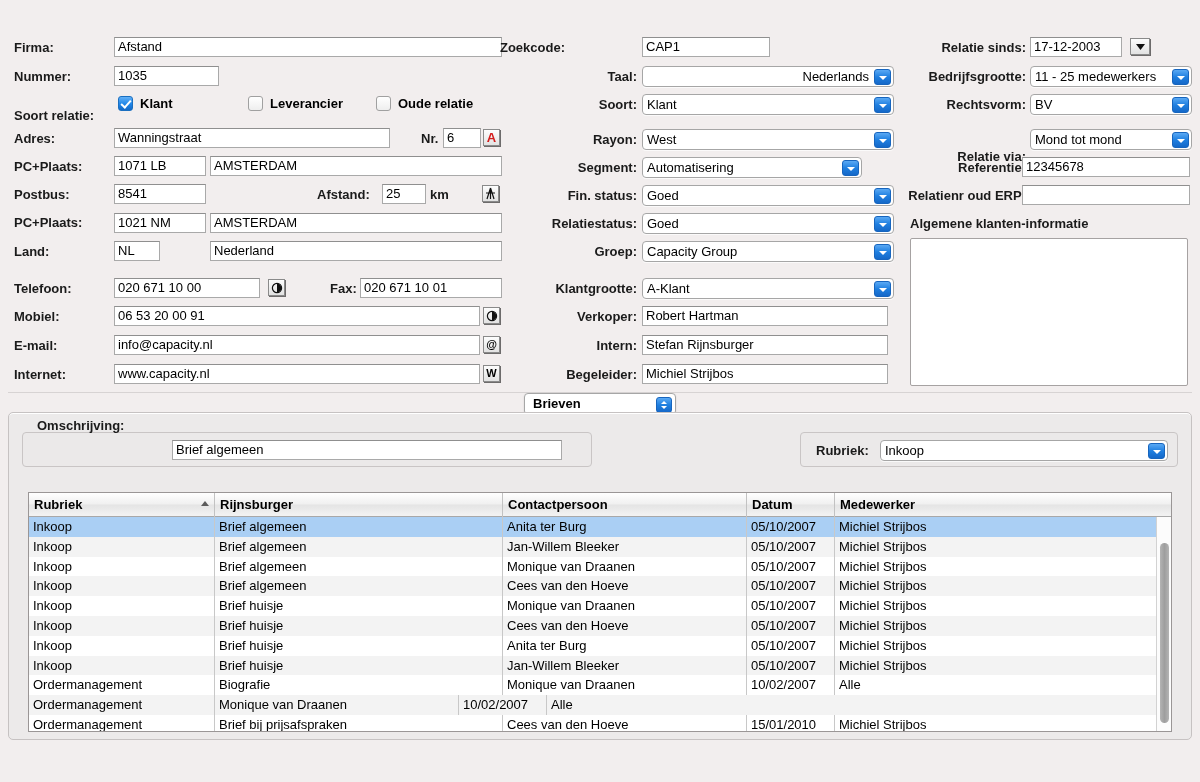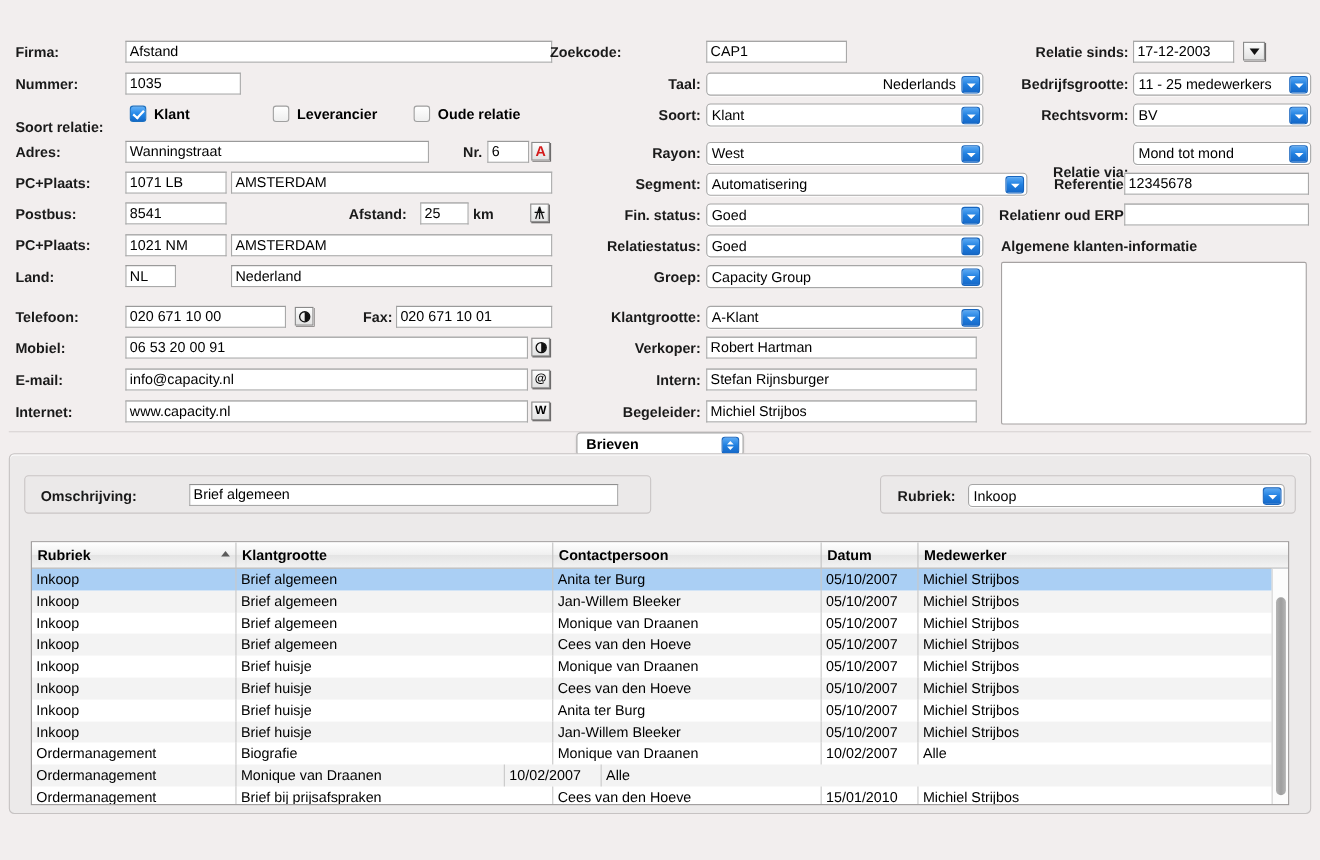--- a/index.html
+++ b/index.html
@@ -398,21 +398,21 @@
     <span class="lbl r" style="display:block;">Rayon:</span>
   </div>
   <div class="abs combo" style="left:642px; top:129px; width:252px;">
     <span>West</span>
     <span class="arrow"></span>
   </div>
 
   <div class="abs" style="left:462px; top:160px; width:175px;">
     <span class="lbl r" style="display:block;">Segment:</span>
   </div>
-  <div class="abs combo" style="left:642px; top:157px; width:292px;">
+  <div class="abs combo" style="left:642px; top:157px; width:220px;">
     <span>Automatisering</span>
     <span class="arrow"></span>
   </div>
 
   <div class="abs" style="left:462px; top:188px; width:175px;">
     <span class="lbl r" style="display:block;">Fin. status:</span>
   </div>
   <div class="abs combo" style="left:642px; top:185px; width:252px;">
     <span>Goed</span>
     <span class="arrow"></span>
@@ -508,38 +508,38 @@
 
   <div class="divider" style="left:8px; top:392px; width:1184px;"></div>
   <div class="abs popup" style="left:524px; top:393px; width:152px;">
     <span>Brieven</span>
     <span class="arrows"></span>
   </div>
 
   <div class="panel" style="left:8px; top:412px; width:1184px; height:328px;"></div>
 
   <div class="groupbox" style="left:22px; top:432px; width:570px; height:35px;"></div>
-  <div class="abs" style="left:37px; top:443px;">
+  <div class="abs" style="left:37px; top:418px;">
     <span class="lbl">Omschrijving:</span>
   </div>
   <div class="abs tf" style="left:172px; top:440px; width:390px;">Brief algemeen</div>
 
   <div class="groupbox" style="left:800px; top:432px; width:378px; height:35px;"></div>
   <div class="abs" style="left:816px; top:443px;">
     <span class="lbl">Rubriek:</span>
   </div>
   <div class="abs combo" style="left:880px; top:440px; width:288px;">
     <span>Inkoop</span>
     <span class="arrow"></span>
   </div>
 
   <div class="tablewrap">
     <div class="thead" id="thead">
         <div class="th" style="width: 186px;"><span>Rubriek</span><span class="sortcaret"></span></div>
-        <div class="th" style="width: 288px;"><span>Klantgrootte</span></div>
+        <div class="th" style="width: 288px;"><span>Rijnsburger</span></div>
         <div class="th" style="width: 244px;"><span>Contactpersoon</span></div>
         <div class="th" style="width: 88px;"><span>Datum</span></div>
         <div class="th" style="width: 323px;"><span>Medewerker</span></div>
       </div>
     <div class="tbody" id="tbody">
         <div class="trow sel">
           <div class="td" style="width: 186px;">Inkoop</div>
           <div class="td" style="width: 288px;">Brief algemeen</div>
           <div class="td" style="width: 244px;">Anita ter Burg</div>
           <div class="td" style="width: 88px;">05/10/2007</div>

